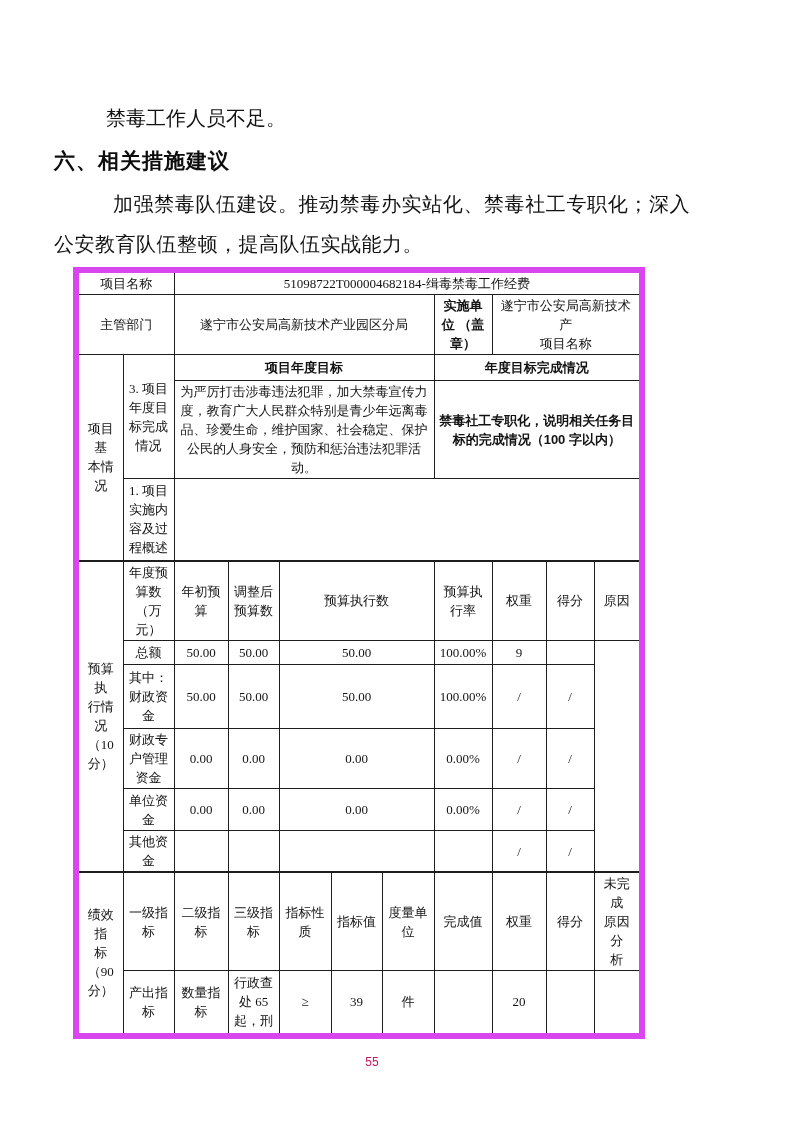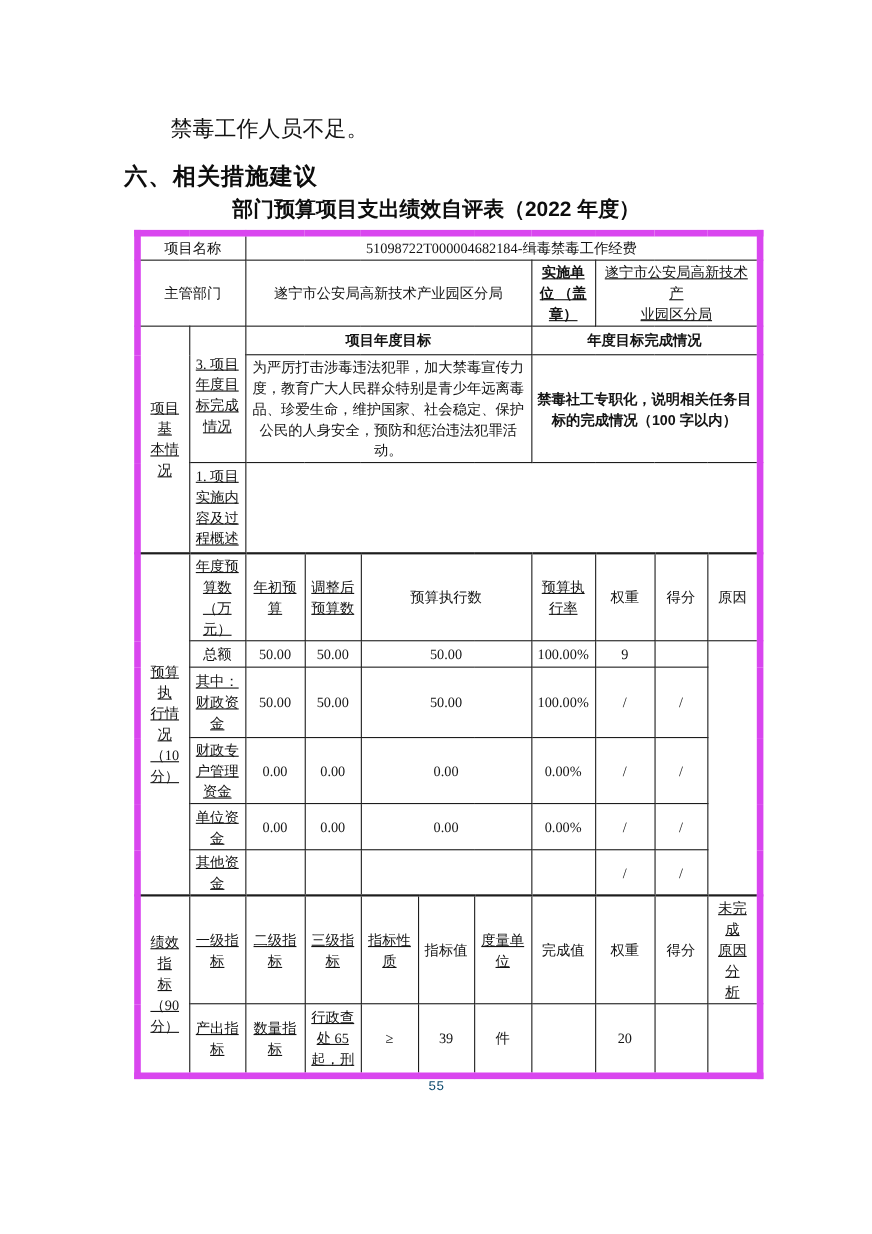--- a/index.html
+++ b/index.html
@@ -1,66 +1,66 @@
 <!DOCTYPE html>
 <html><head>
 <meta charset="utf-8">
 <style>
   html,body { margin:0; padding:0; background:#e8e8e8; }
   .page {
     width:793px; height:1122px; margin:0 auto; background:#ffffff;
     position:relative; overflow:hidden; color:#131313;
     font-family:"Liberation Serif","DejaVu Serif",serif;
   }
-  .content { padding:98px 103px 0 103px; }
+  .content { padding:98px 103px 0 54px; }
   .tail-para { margin:0; padding-left:52px; font-size:20px; line-height:40px; }
   .section-heading {
-    margin:8px 0 0 10px; font-size:21px; line-height:30px; letter-spacing:1px;
+    margin:8px 0 0 0; font-size:21px; line-height:30px; letter-spacing:1px;
     font-family:"Liberation Sans","DejaVu Sans",sans-serif; font-weight:bold; color:#0d0d0d;
   }
   .body-para {
     margin:8px 0 0 0; font-size:20px; line-height:40px;
     text-indent:59px; text-align:justify; letter-spacing:0.5px;
   }
   .table-title {
     margin:0; font-size:19px; line-height:30px; text-align:center;
     font-family:"Liberation Sans","DejaVu Sans",sans-serif; font-weight:bold; color:#0d0d0d;
   }
   table.eval {
     border-collapse:collapse; table-layout:fixed; width:566px;
     margin:3px 0 0 19px; border:6px solid #d946ef;
   }
   table.eval td {
     border:1px solid #1d1d1d; font-size:13px; line-height:19px;
     text-align:center; vertical-align:middle; padding:1px 3px; overflow:hidden;
   }
   tr.sep td { border-top-width:2px; }        
-  td.pre  { white-space:pre-line;text-decoration:underline; }
+  td.pre  { white-space:pre-line; }
   td.left { text-align:left; padding-left:6px; }
   td.hd   { font-family:"Liberation Sans","DejaVu Sans",sans-serif; font-weight:bold; }
   td.txt  { line-height:21px; padding:2px 4px; }
   
   tr.r1{height:23px} tr.r2{height:57px} tr.r3{height:26px} tr.r4{height:87px}
   tr.r5{height:82px} tr.r6{height:80px} tr.r7{height:24px} tr.r8{height:64px}
   tr.r9{height:60px} tr.r10{height:42px} tr.r11{height:41px}
   tr.r12{height:64px} tr.r13{height:65px}
   .page-number {
-    margin-top:0; text-align:center; font-size:12px;
-    font-family:Liberation Mono, monospace; color:#0c4a6e;
+    margin-top:16px; text-align:center; font-size:12px;
+    font-family:Liberation Sans, sans-serif; color:#be185d;
   }
 </style>
 </head>
 <body>
 
 <div class="page">
   <div class="content">
 
     <p class="tail-para">禁毒工作人员不足。</p>
     <h2 class="section-heading">六、相关措施建议</h2>
-    <div class="table-title">部门预算项目支出绩效自评表（2022 年度）</div>
+    <p class="body-para">加强禁毒队伍建设。推动禁毒办实站化、禁毒社工专职化；深入公安教育队伍整顿，提高队伍实战能力。</p>
 
     <table class="eval">
       <colgroup>
         <col style="width:47px">
           <col style="width:51px">
           <col style="width:54px">
         <col style="width:51px">
           <col style="width:52px">
           <col style="width:51px">
         <col style="width:52px">
@@ -76,21 +76,21 @@
         <td class="left" colspan="9">51098722T000004682184-缉毒禁毒工作经费</td>
       </tr>
 
       <tr class="r2">
         <td class="left" colspan="2">主管部门</td>
         <td class="left" colspan="5">遂宁市公安局高新技术产业园区分局</td>
         <td class="hd pre left">实施单
 位 （盖
 章）</td>
         <td class="pre" colspan="3">遂宁市公安局高新技术产
-业园区分局</td>
+项目名称</td>
       </tr>
 
       <tr class="r3">
         <td class="pre" rowspan="3">项目基
 本情况</td>
         <td class="pre left" rowspan="2">3. 项目
 年度目
 标完成
 情况</td>
         <td class="hd" colspan="5">项目年度目标</td>

